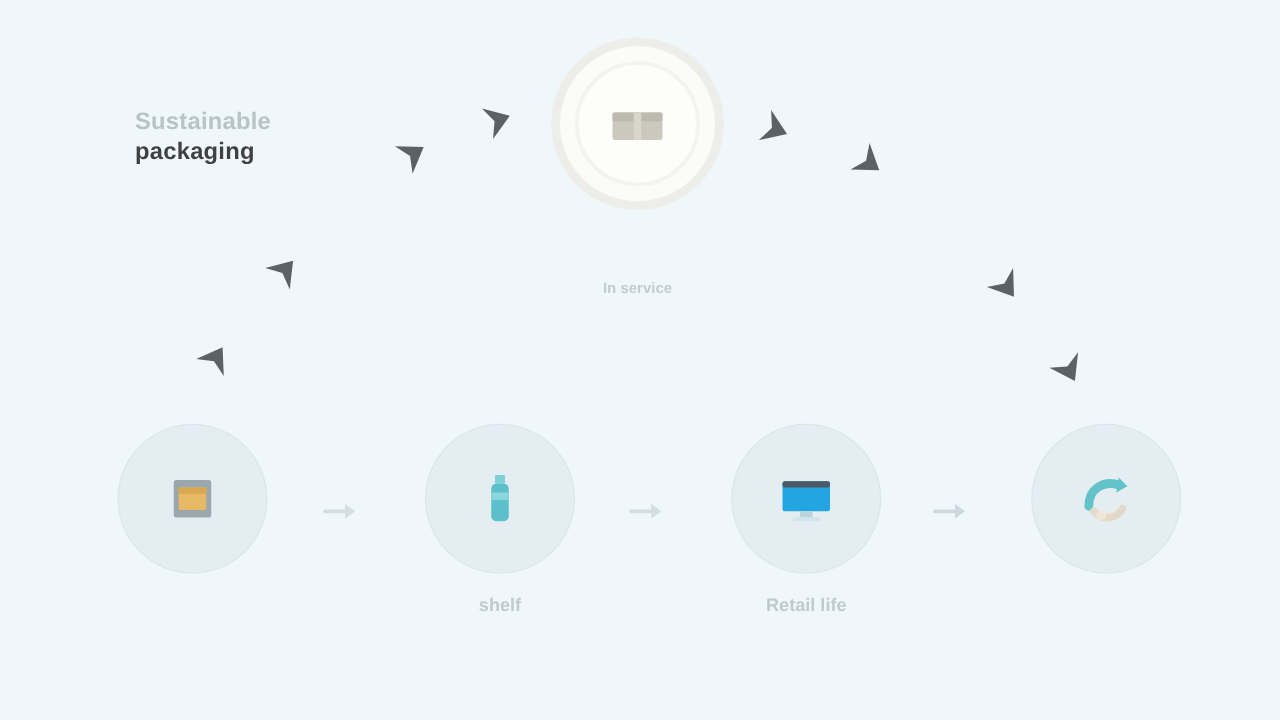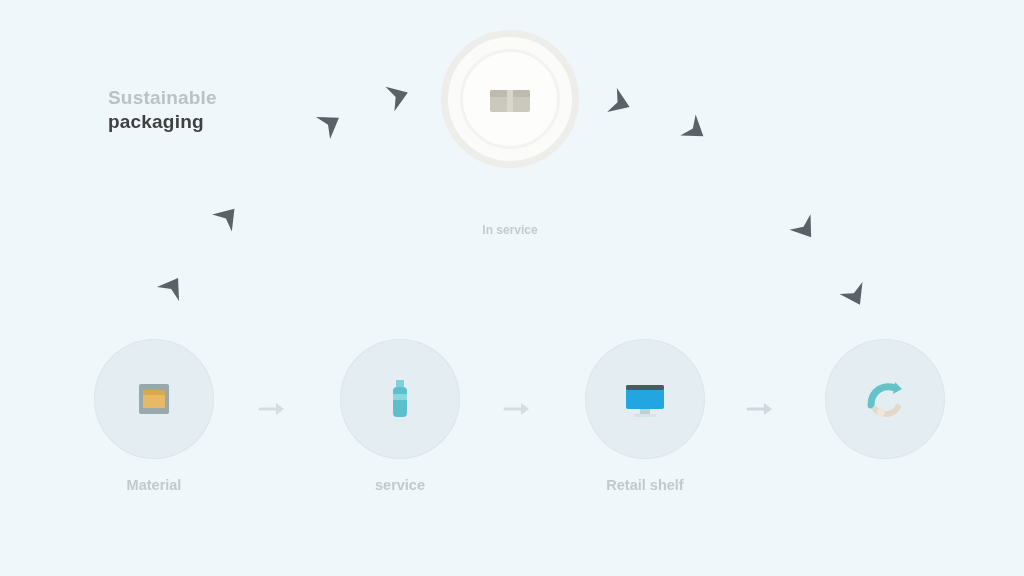--- a/index.html
+++ b/index.html
@@ -199,49 +199,46 @@
   <div class="hub-label">In service</div>
 
   <div class="node" id="node-1">
     <div class="node-circle">
       <svg class="node-icon" viewBox="0 0 56 56">
         <rect x="13" y="13" width="30" height="30" rx="2" fill="#9aa7ad"></rect>
         <rect x="17" y="19" width="22" height="18" rx="1" fill="#e8b964"></rect>
         <rect x="17" y="19" width="22" height="5" fill="#d9a84f"></rect>
       </svg>
     </div>
-    <div class="node-label">
-      <div>Material</div>
-    </div>
   </div>
 
   <div class="node" id="node-2">
     <div class="node-circle">
       <svg class="node-icon" viewBox="0 0 56 56">
         <rect x="24" y="9" width="8" height="7" rx="1" fill="#7fd0d8"></rect>
         <rect x="21" y="16" width="14" height="30" rx="4" fill="#5cc0cc"></rect>
         <rect x="21" y="23" width="14" height="6" fill="#8ad8de"></rect>
       </svg>
     </div>
     <div class="node-label">
-      <div>service</div>
+      <div>shelf</div>
     </div>
   </div>
 
   <div class="node" id="node-3">
     <div class="node-circle">
       <svg class="node-icon" viewBox="0 0 56 56">
         <rect x="9" y="14" width="38" height="24" rx="2" fill="#22a5e0"></rect>
         <rect x="9" y="14" width="38" height="5" rx="2" fill="#4a5a66"></rect>
         <rect x="23" y="38" width="10" height="5" fill="#bcd3dd"></rect>
         <rect x="17" y="43" width="22" height="3" rx="1.5" fill="#d2e4ec"></rect>
       </svg>
     </div>
     <div class="node-label">
-      <div>Retail shelf</div>
+      <div>Retail life</div>
     </div>
   </div>
 
   <div class="node" id="node-4">
     <div class="node-circle">
       <svg class="node-icon" viewBox="0 0 56 56">
         <path d="M14,34 C14,20 26,13 38,17" stroke="#63c3c9" stroke-width="7" fill="none" stroke-linecap="round"></path>
         <path d="M38,11 L45,18 L36,23 Z" fill="#63c3c9"></path>
         <path d="M18,38 C26,46 36,44 41,36" stroke="#e3d9c8" stroke-width="6" fill="none" stroke-linecap="round"></path>
         <circle cx="24" cy="41" r="4" fill="#efe7da"></circle>

